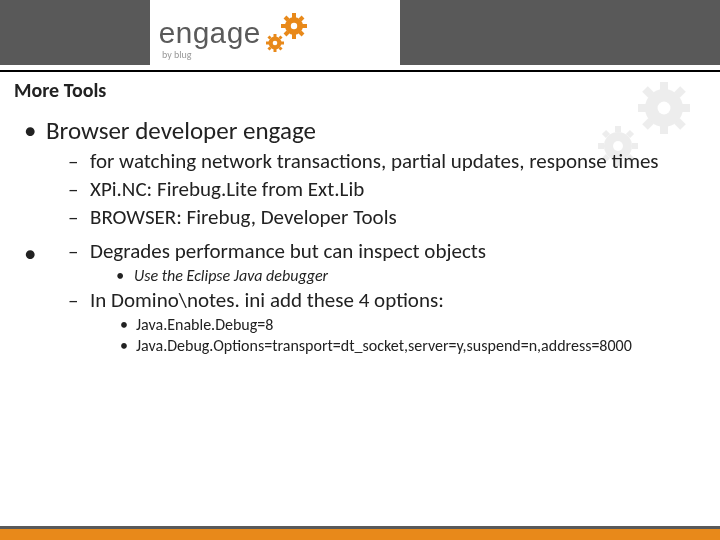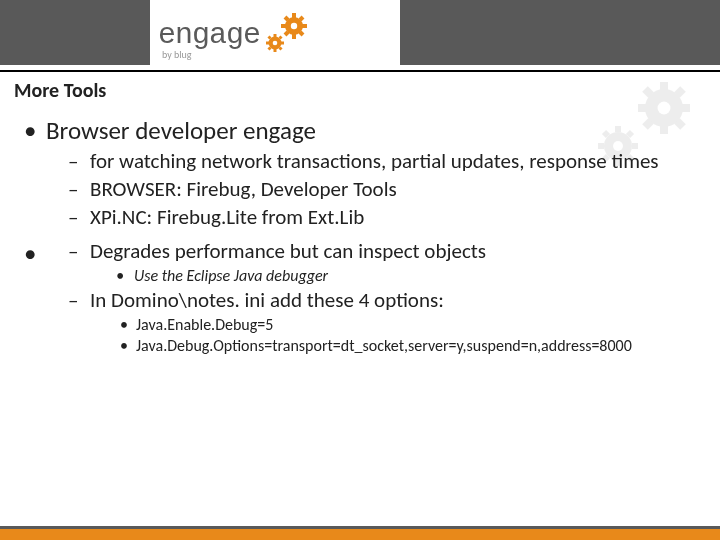--- a/index.html
+++ b/index.html
@@ -166,41 +166,41 @@
 
   <div class="slide-title">More Tools</div>
 
   <div class="content">
     <ul class="b1">
       <li>
         <span>Browser developer engage</span>
         <div class="b2wrap">
           <ul class="b2">
             <li><span>for watching network transactions, partial updates, response times</span></li>
+            <li><span>XPi.NC: Firebug.Lite from Ext.Lib</span></li>
             <li><span>BROWSER: Firebug, Developer Tools</span></li>
-            <li><span>XPi.NC: Firebug.Lite from Ext.Lib</span></li>
           </ul>
         </div>
       </li>
       <li>
         <div class="b2wrap">
           <ul class="b2">
             <li>
               <span>Degrades performance but can inspect objects</span>
               <div class="b3wrap">
                 <ul class="b3">
                   <li><span>Use the Eclipse Java debugger</span></li>
                 </ul>
               </div>
             </li>
             <li>
               <span>In Domino\notes. ini add these 4 options:</span>
               <div class="b4wrap">
                 <ul class="b4">
-                  <li><span>Java.Enable.Debug=5</span></li>
+                  <li><span>Java.Enable.Debug=8</span></li>
                   <li><span>Java.Debug.Options=transport=dt_socket,server=y,suspend=n,address=8000</span></li>
                 </ul>
               </div>
             </li>
           </ul>
         </div>
       </li>
     </ul>
   </div>
 

